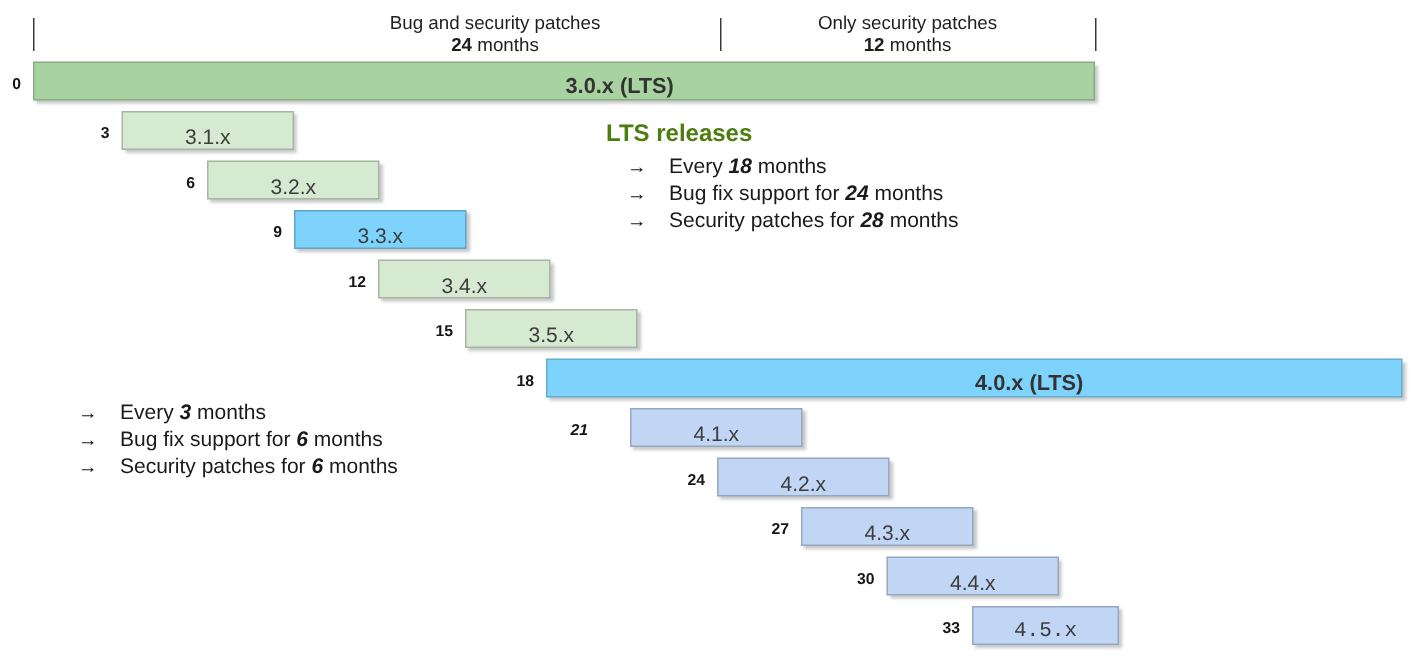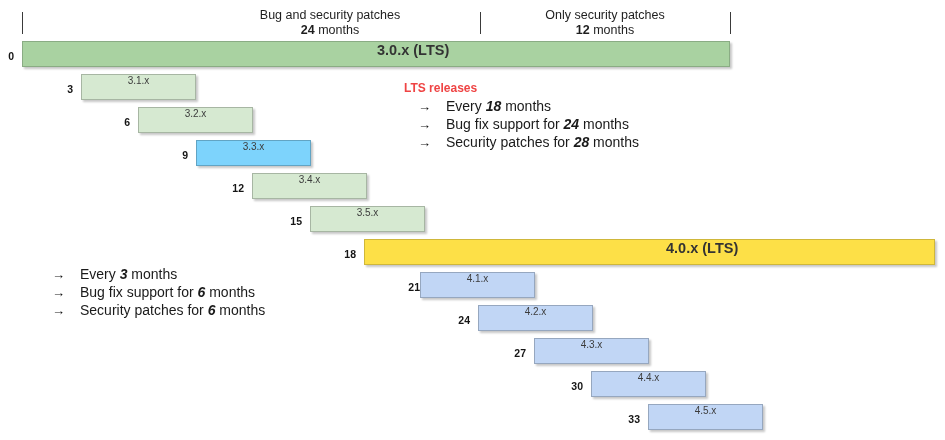--- a/index.html
+++ b/index.html
@@ -36,56 +36,56 @@
   }
   .span-label .num { font-weight: bold; }
 
   
   .bar {
     position: absolute;
     box-sizing: border-box;
     border-radius: 0;
     box-shadow: 2px 2px 2px rgba(0,0,0,0.22);
     display: flex;
-    align-items: flex-start;
+    align-items: flex-end;
     justify-content: center;
   }
   .bar.lts {
     height: 26px;
     border: 1px solid rgba(0,0,0,0.18);
   }
   .bar.feature {
     height: 26px;
     border: 1px solid rgba(0,0,0,0.22);
   }
   .bar-label {
-    font-size: 10px;
+    font-size: 14px;
     color: #3c3c3c;
     white-space: nowrap;
   }
   .bar.lts .bar-label {
     font-weight: bold;
     font-size: 14.5px;
     color: #333333;
   }
   .month-label {
     position: absolute;
     font-size: 10.5px;
     font-weight: bold;
     color: #151515;
     text-align: right;
     white-space: nowrap;
   }
 
   
   .legend { position: absolute; }
   .legend-title {
-    font-size: 12px;
-    font-weight: bold;
-    color: #ef4444;
+    font-size: 16px;
+    font-weight: bold;
+    color: #4d7c0f;
     margin-bottom: 3px;
     white-space: nowrap;
   }
   .legend-row {
     display: flex;
     align-items: baseline;
     height: 18px;
   }
   .legend-arrow {
     width: 42px;
@@ -139,41 +139,41 @@
       </div>
       <div class="month-label" style="left: 152px; width: 36px; top: 149px;">9</div>
       <div class="bar feature" style="left: 252px; top: 173px; width: 115px; background: rgb(214, 233, 209);">
         <span class="bar-label">3.4.x</span>
       </div>
       <div class="month-label" style="left: 208px; width: 36px; top: 182px;">12</div>
       <div class="bar feature" style="left: 310px; top: 206px; width: 115px; background: rgb(214, 233, 209);">
         <span class="bar-label">3.5.x</span>
       </div>
       <div class="month-label" style="left: 266px; width: 36px; top: 215px;">15</div>
-      <div class="bar lts" style="left: 364px; top: 239px; width: 571px; background: #fde047; justify-content: flex-start; padding-left: 16px;">
+      <div class="bar lts" style="left: 364px; top: 239px; width: 571px; background: #7dd3fc; justify-content: flex-start;">
         <span class="bar-label" style="margin-left: 285px;">4.0.x (LTS)</span>
       </div>
       <div class="month-label" style="left: 320px; width: 36px; top: 248px;">18</div>
       <div class="bar feature" style="left: 420px; top: 272px; width: 115px; background: rgb(193, 214, 245);">
         <span class="bar-label">4.1.x</span>
       </div>
-      <div class="month-label" style="left: 384px; width: 36px; top: 281px;">21</div>
+      <div class="month-label" style="left: 356px; width: 36px; top: 281px; font-style: italic;">21</div>
       <div class="bar feature" style="left: 478px; top: 305px; width: 115px; background: rgb(193, 214, 245);">
         <span class="bar-label">4.2.x</span>
       </div>
       <div class="month-label" style="left: 434px; width: 36px; top: 314px;">24</div>
       <div class="bar feature" style="left: 534px; top: 338px; width: 115px; background: rgb(193, 214, 245);">
         <span class="bar-label">4.3.x</span>
       </div>
       <div class="month-label" style="left: 490px; width: 36px; top: 347px;">27</div>
       <div class="bar feature" style="left: 591px; top: 371px; width: 115px; background: rgb(193, 214, 245);">
         <span class="bar-label">4.4.x</span>
       </div>
       <div class="month-label" style="left: 547px; width: 36px; top: 380px;">30</div>
-      <div class="bar feature" style="left: 648px; top: 404px; width: 115px; background: rgb(193, 214, 245);">
+      <div class="bar feature" style="left: 648px; top: 404px; width: 98px; background: rgb(193, 214, 245); font-family: Liberation Mono, monospace;">
         <span class="bar-label">4.5.x</span>
       </div>
       <div class="month-label" style="left: 604px; width: 36px; top: 413px;">33</div>
     </div>
   <div id="legends-layer">
       <div class="legend" style="left: 404px; top: 81px;">
         <div class="legend-title">LTS releases</div>
         <div class="legend-row">
           <span class="legend-arrow">→</span>
           <span class="legend-text"><span>Every </span><b>18</b><span> months</span></span>

